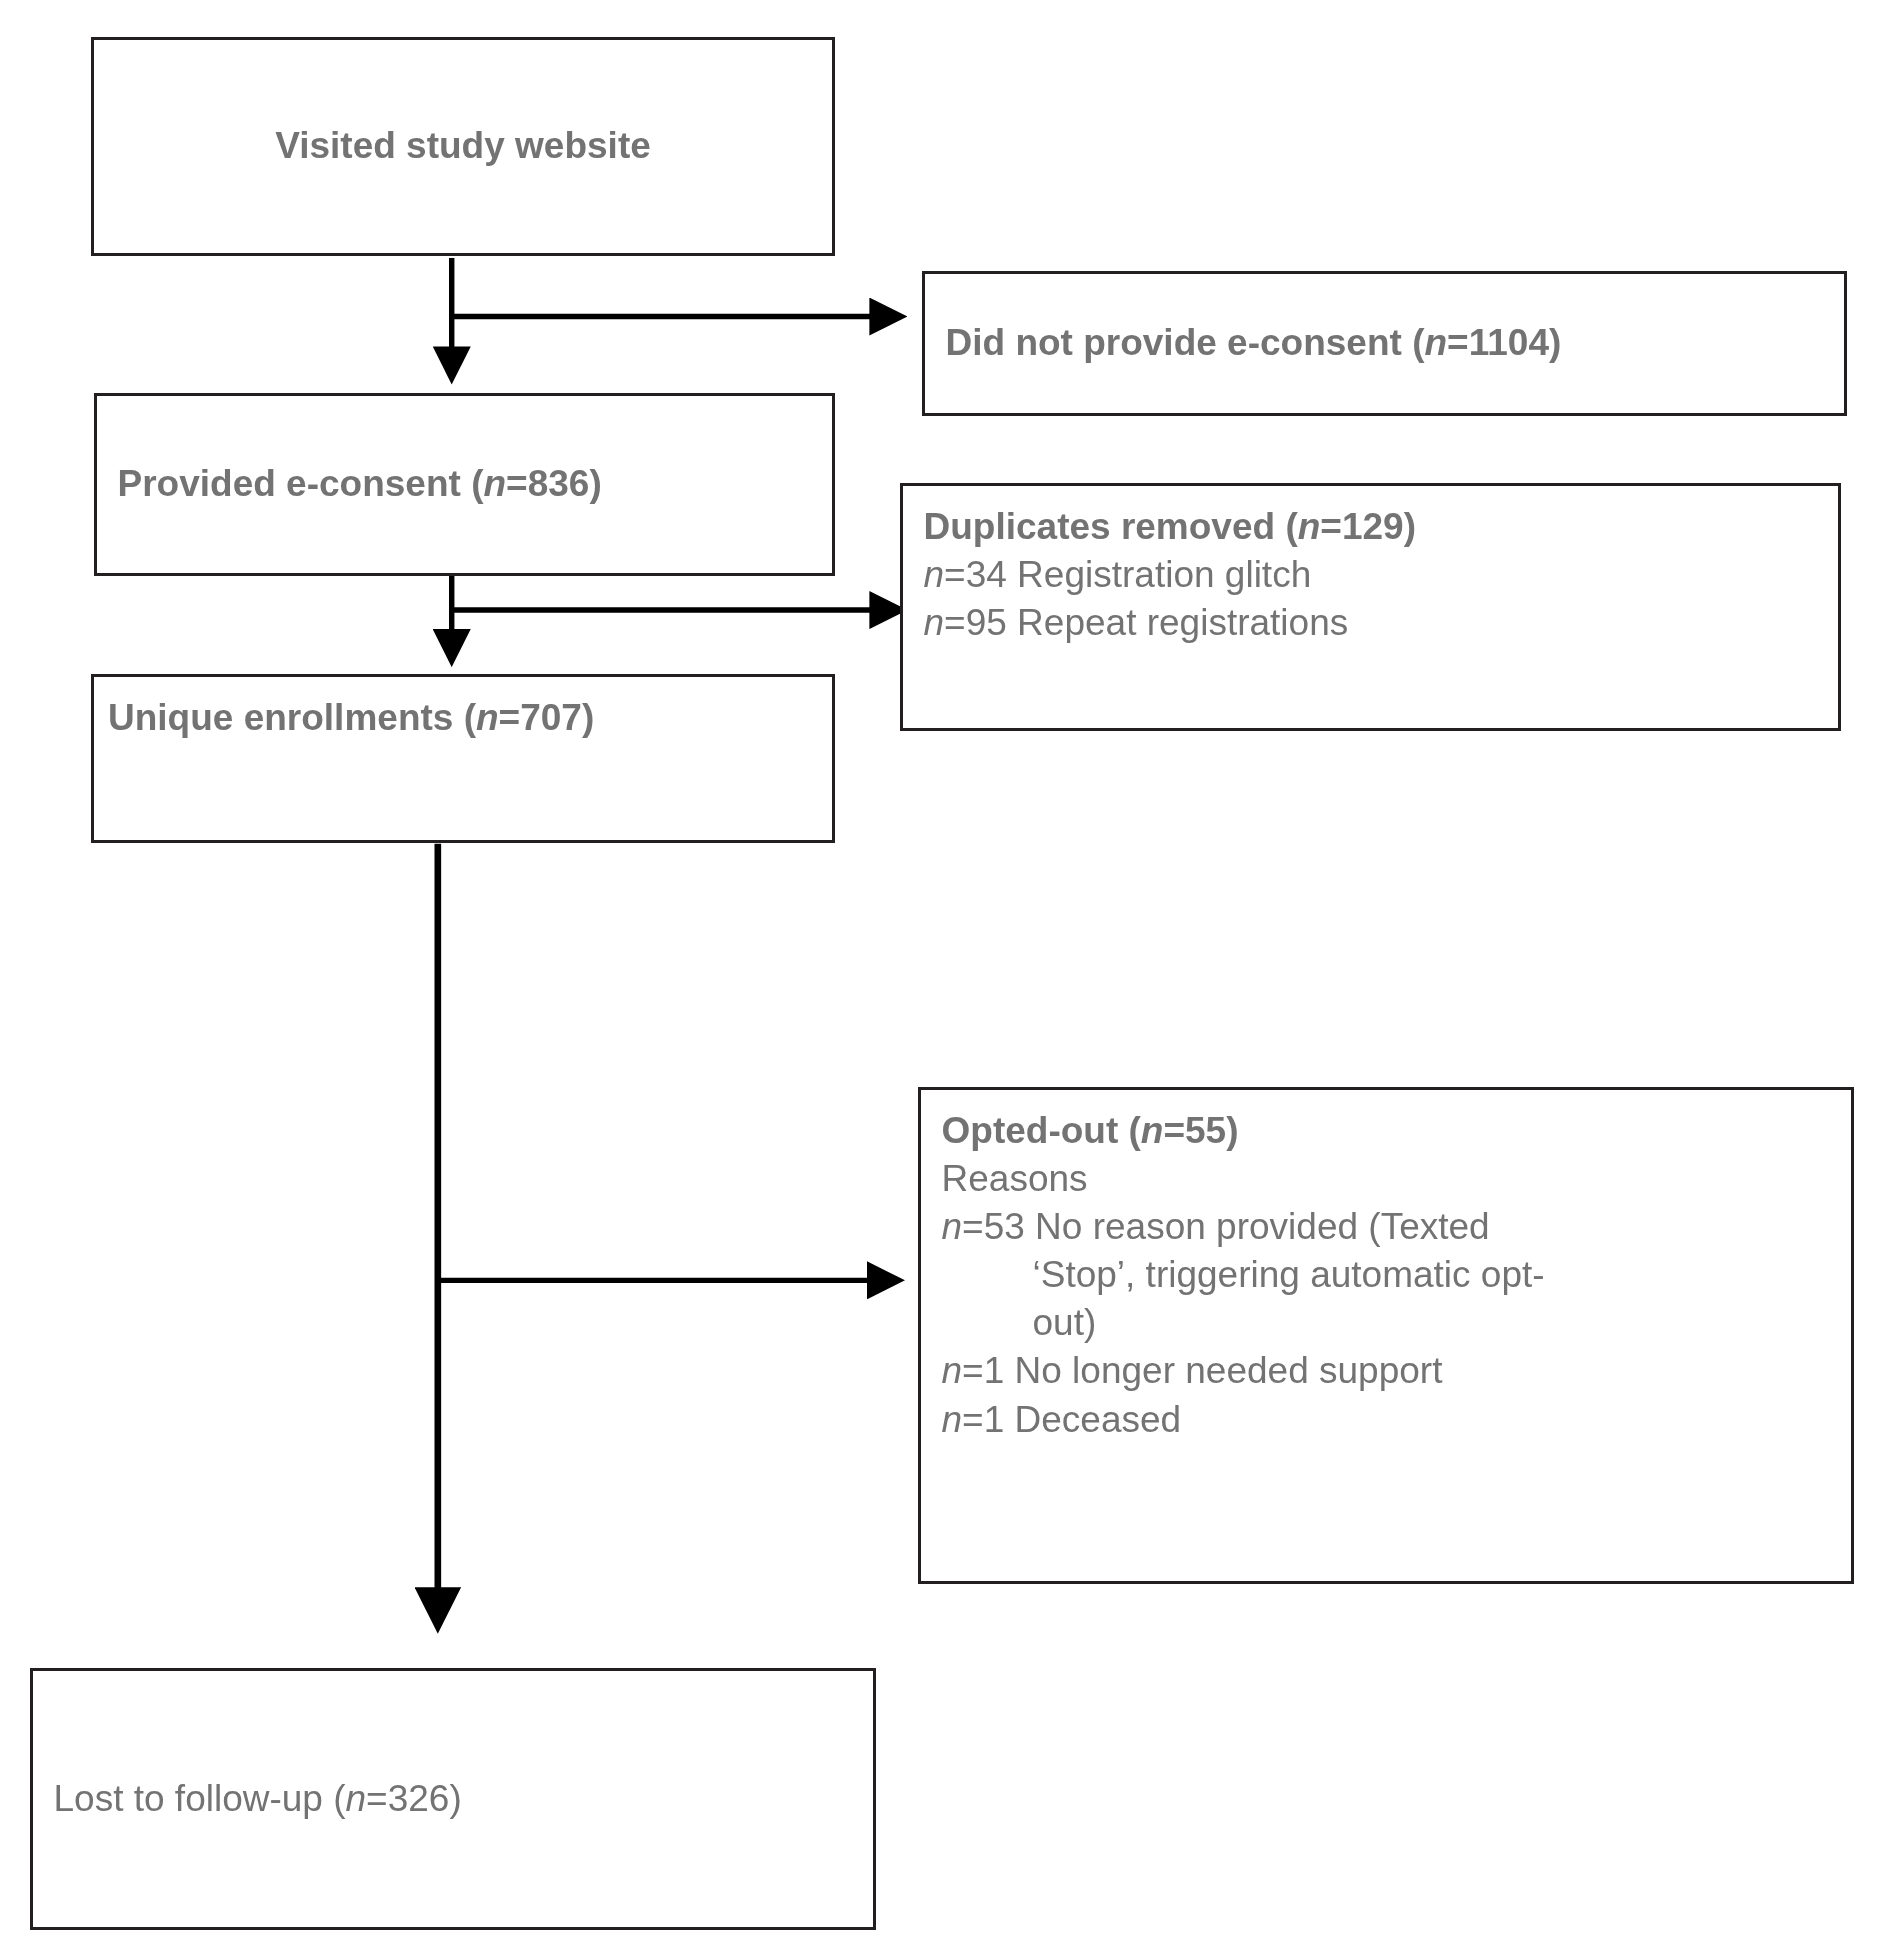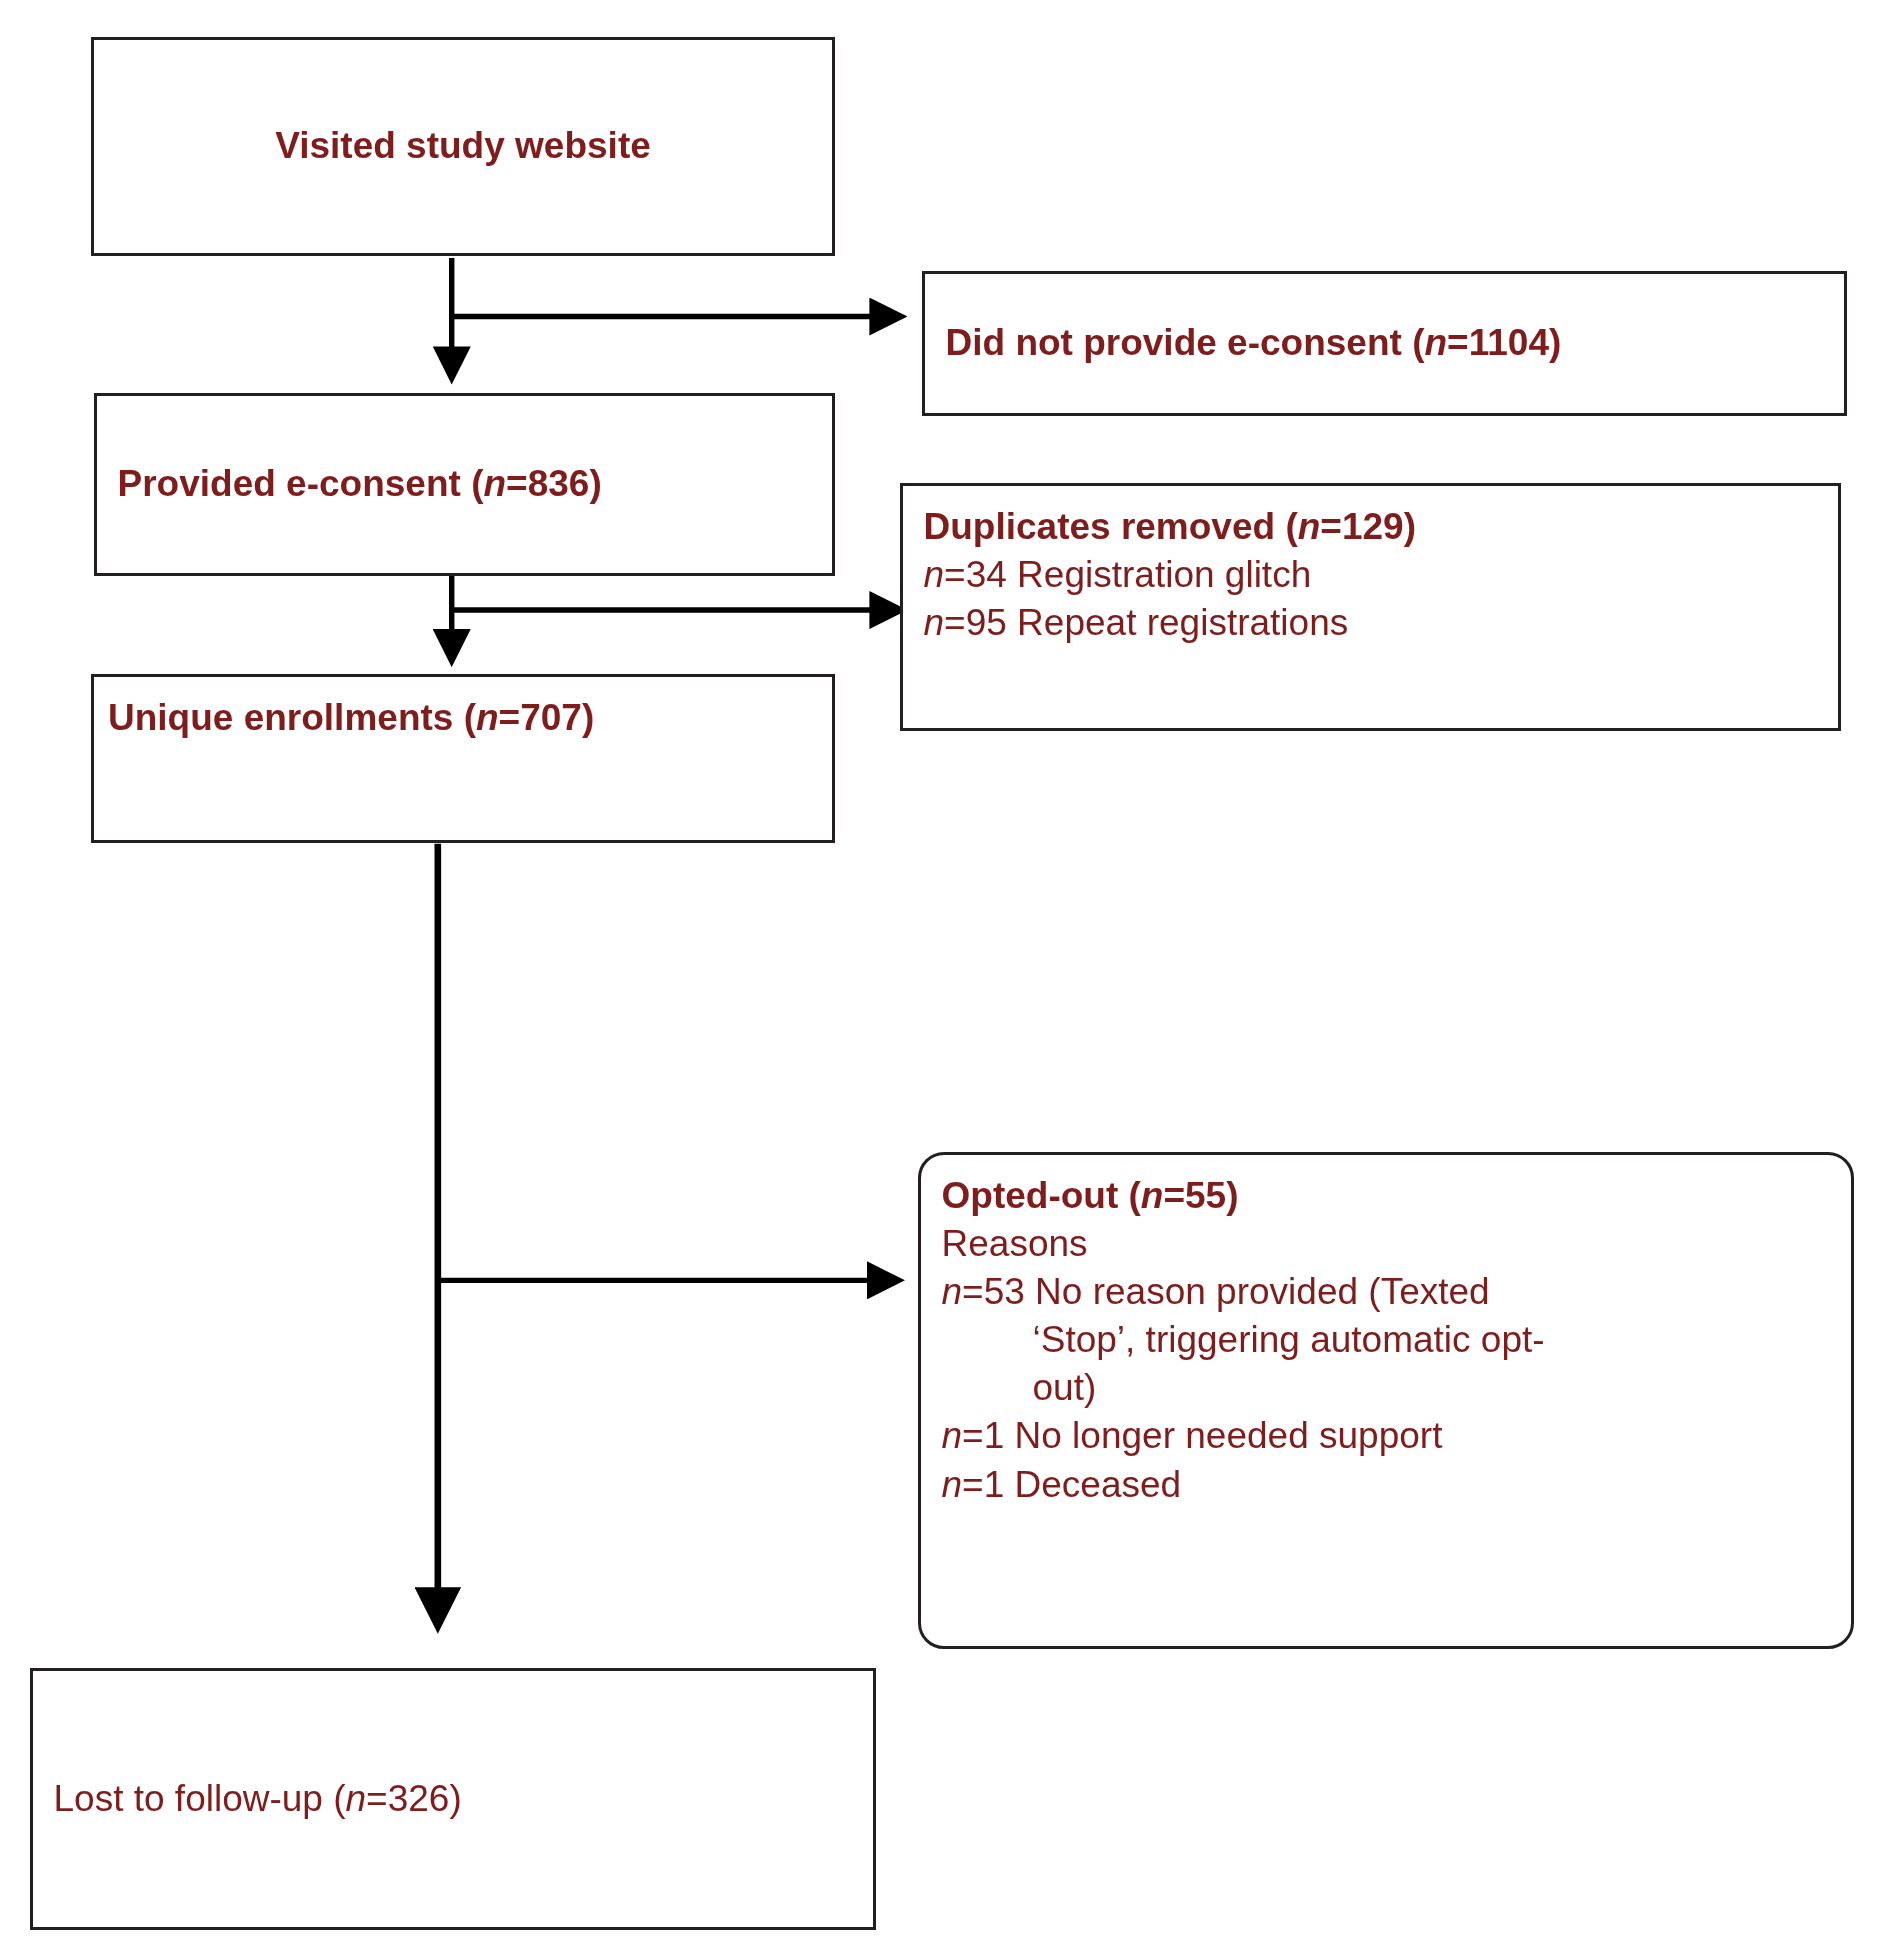--- a/index.html
+++ b/index.html
@@ -18,35 +18,35 @@
   .node {
     position: absolute;
     box-sizing: border-box;
     border: 3px solid #231f20;
     background: #ffffff;
     padding: 17px 20.5px;
   }
   .node .line {
     font-size: 37px;
     line-height: 1.30;
-    color: #7f1d1d;
+    color: #737373;
     white-space: nowrap;
   }
   .bold  { font-weight: bold; }
   .ital  { font-style: italic; }
   .center { text-align: center; }
   .left   { text-align: left; }
 
   
   #node-visited       { left:91px;  top:37px;   width:744px; height:219px; }
   #node-noconsent     { left:922px; top:243px;  width:925px; height:145px;margin-top:28px; }
   #node-consent       { left:94px;  top:393px;  width:741px; height:183px; }
   #node-duplicates    { left:900px; top:483px;  width:941px; height:248px; }
   #node-unique        { left:91px;  top:674px; width:744px; height:169px;padding-left:14px; }
-  #node-optedout      { left:918px; top:1152px; width:936px; height:497px;border-radius:26px; }
+  #node-optedout      { left:918px; top:1087px; width:936px; height:497px; }
   #node-assessed      { left:30px;   top:1668px; width:846px; height:262px; }
 
   
   .vcenter {
     display: flex;
     flex-direction: column;
     justify-content: center;
     height: 100%;
   }
   .vtop {

